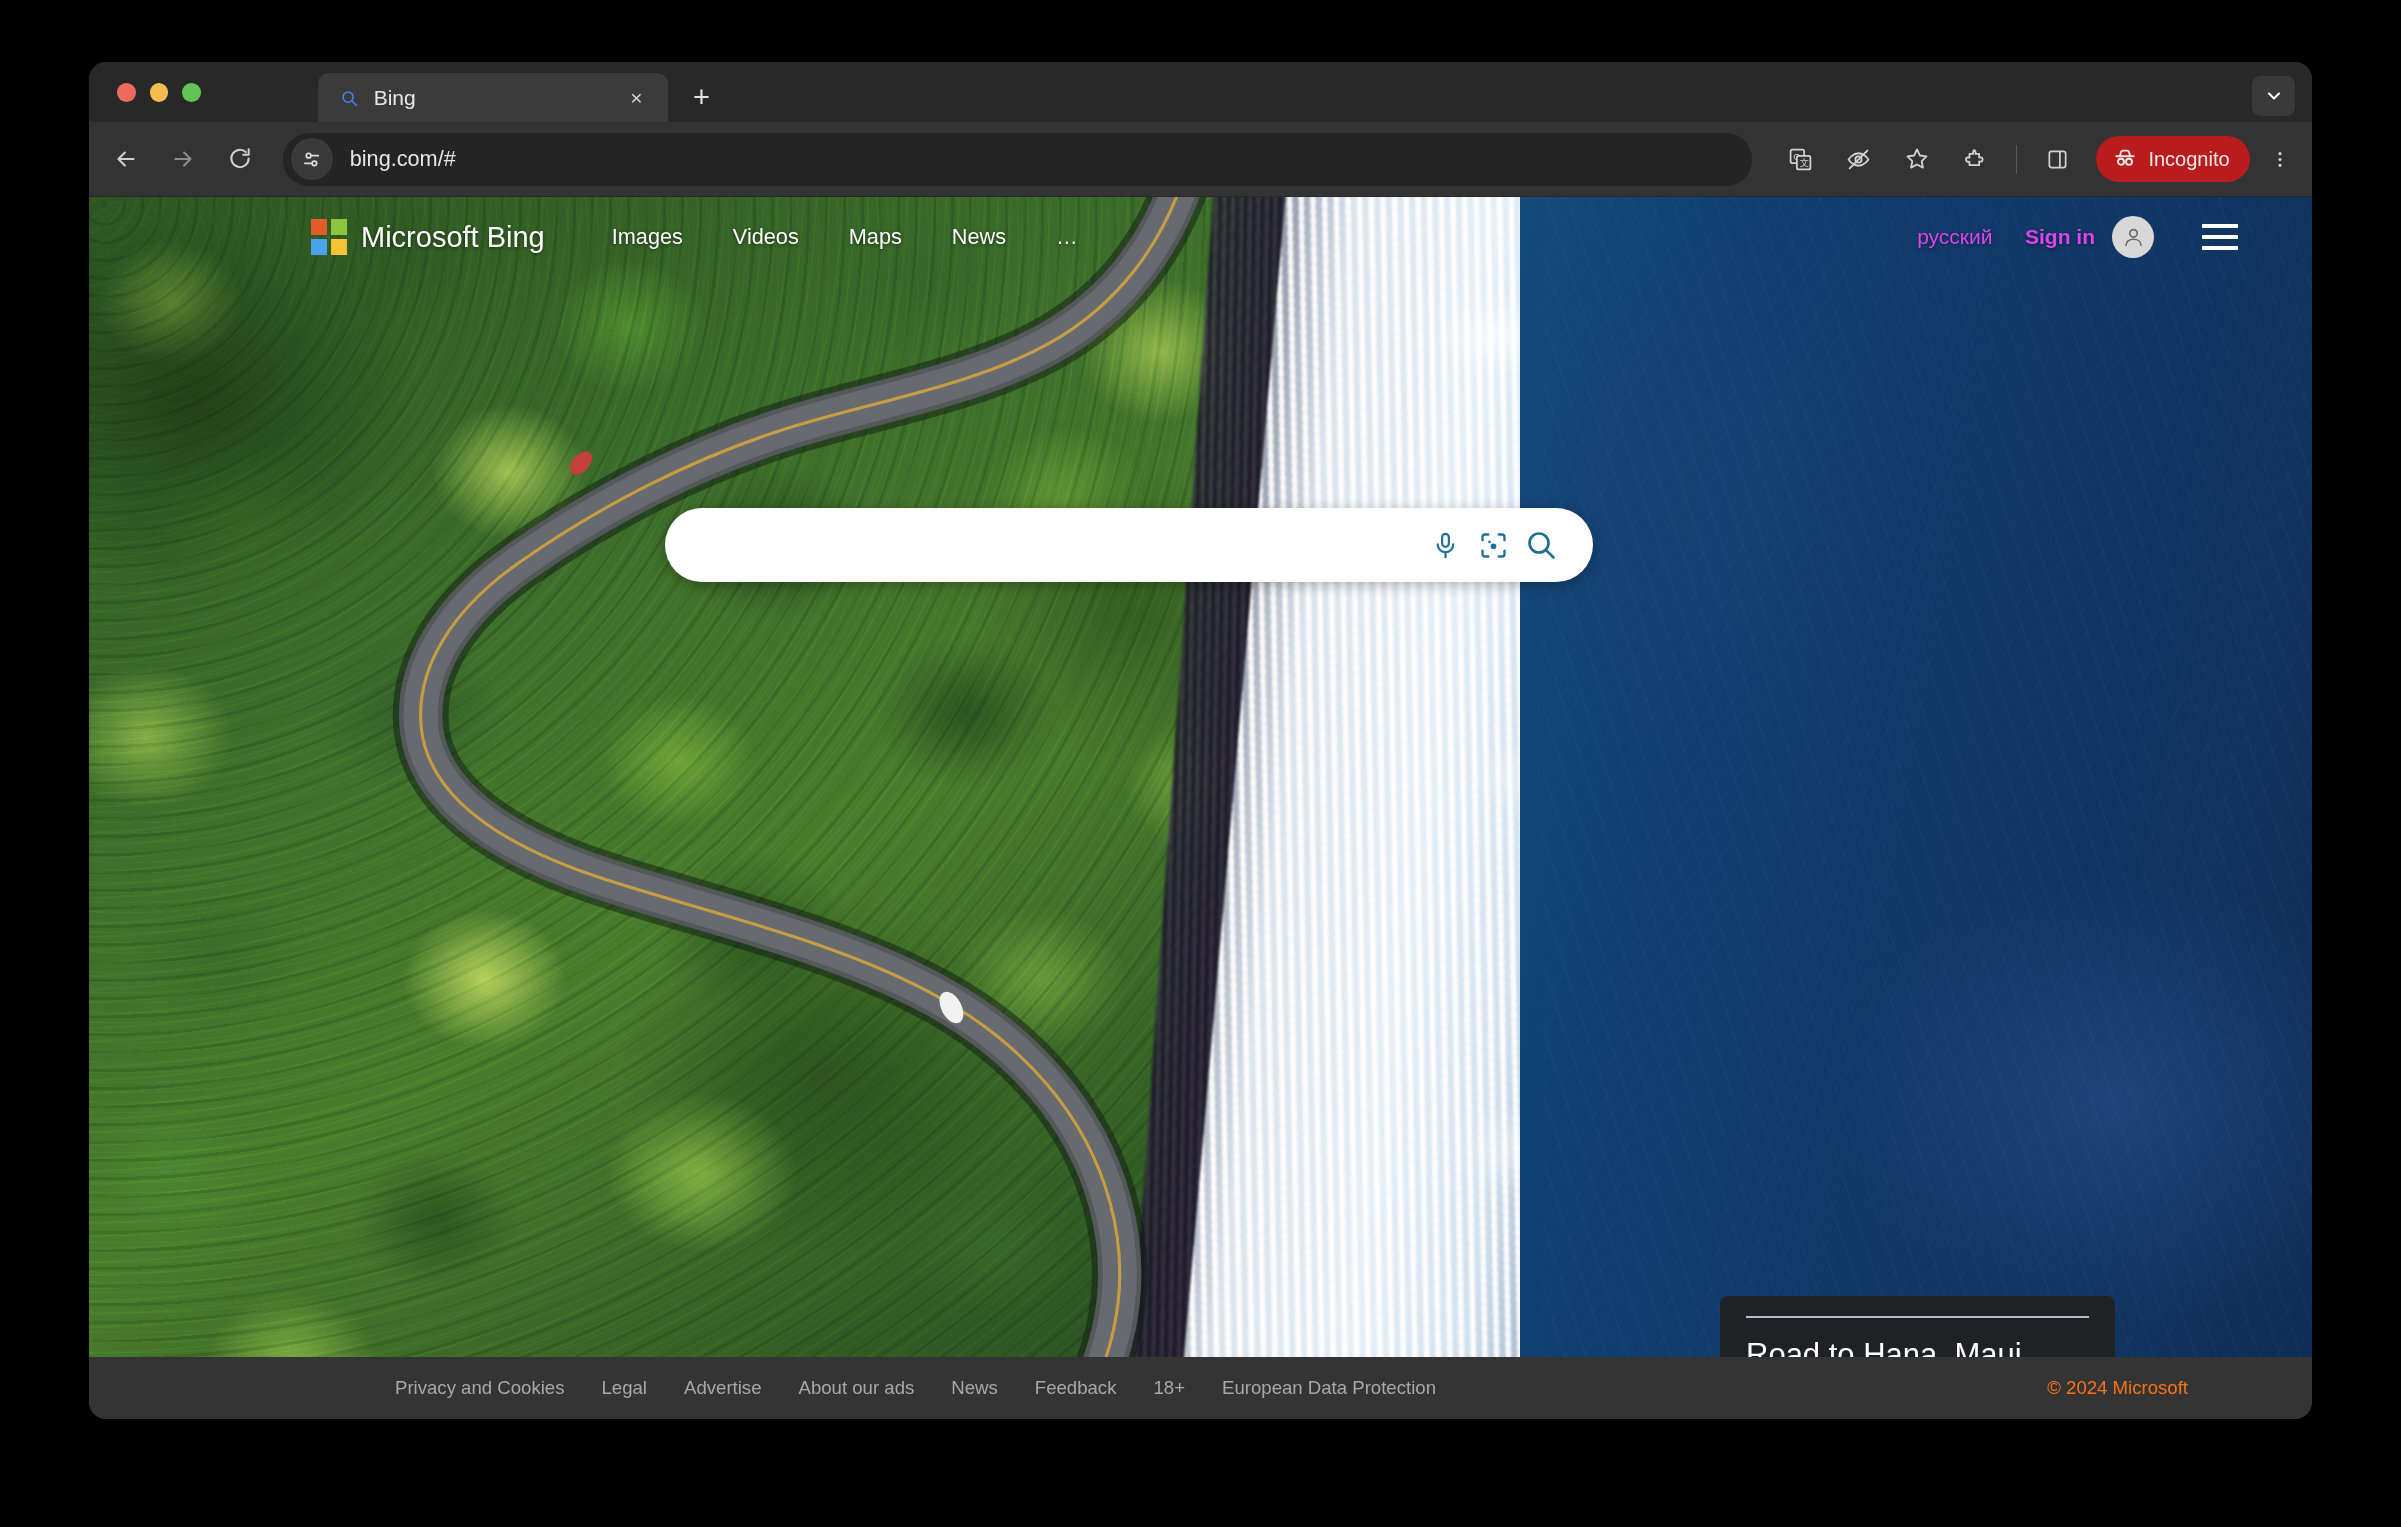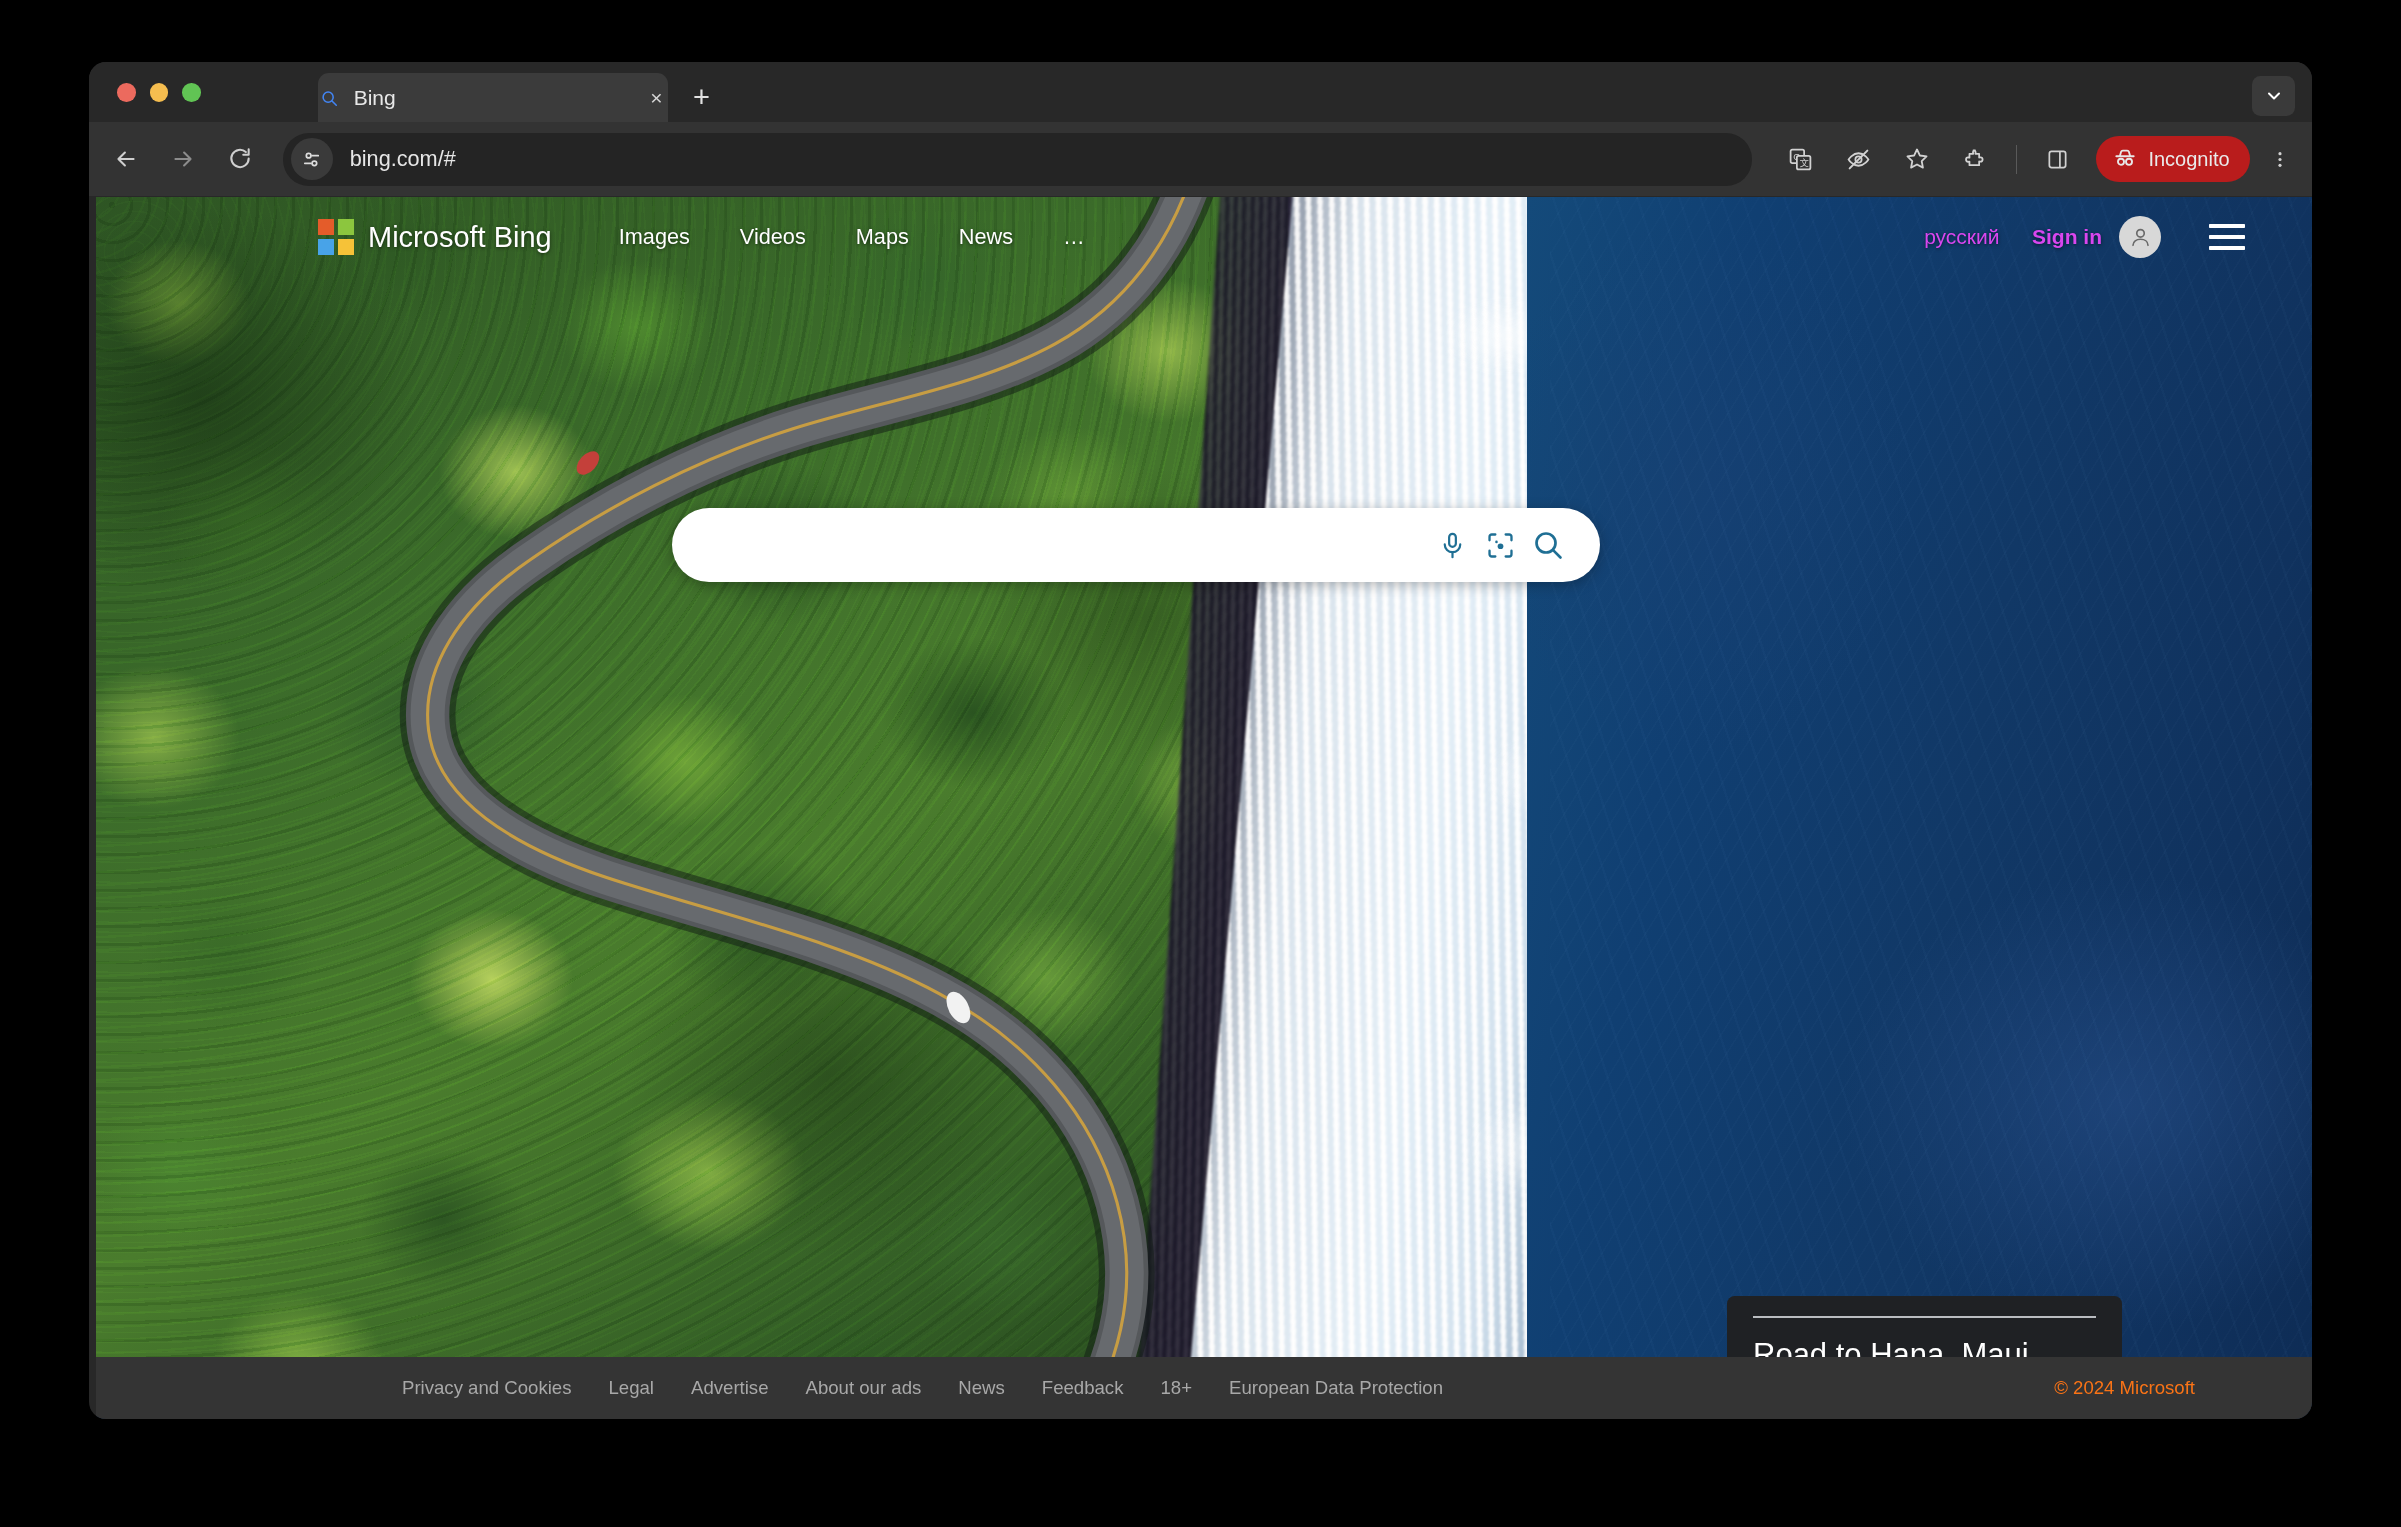--- a/index.html
+++ b/index.html
@@ -51,21 +51,21 @@
   #tab-active {
     position: absolute;
     left: 229px;
     top: 10.8px;
     width: 350px;
     height: 50px;
     background: #3b3b3b;
     border-radius: 10.8px 10.8px 0 0;
     display: flex;
     align-items: center;
-    padding: 0 0;
+    padding: 0 20px;
     box-sizing: border-box;
   }
   #tab-favicon {
     width: 21.7px; height: 21.7px;
     flex: 0 0 21.7px;
     display: flex; align-items: center; justify-content: center;
     margin-right: 14px;
   }
   #tab-title {
     color: #e8e8e8;
@@ -185,21 +185,21 @@
   #browser-menu-button {
     width: 36px; height: 40px;
     margin-left: 12.4px;
     display: flex; align-items: center; justify-content: center;
     cursor: pointer;
   }
 
   
   #page {
     position: absolute;
-    left: 7px; top: 135px;
+    left: 0; top: 135px;
     width: 100%;
     height: 1222px;
     overflow: hidden;
     background: #10253f;
   }
 
   
   #hero-image {
     position: absolute;
     left: 0; top: 0;

